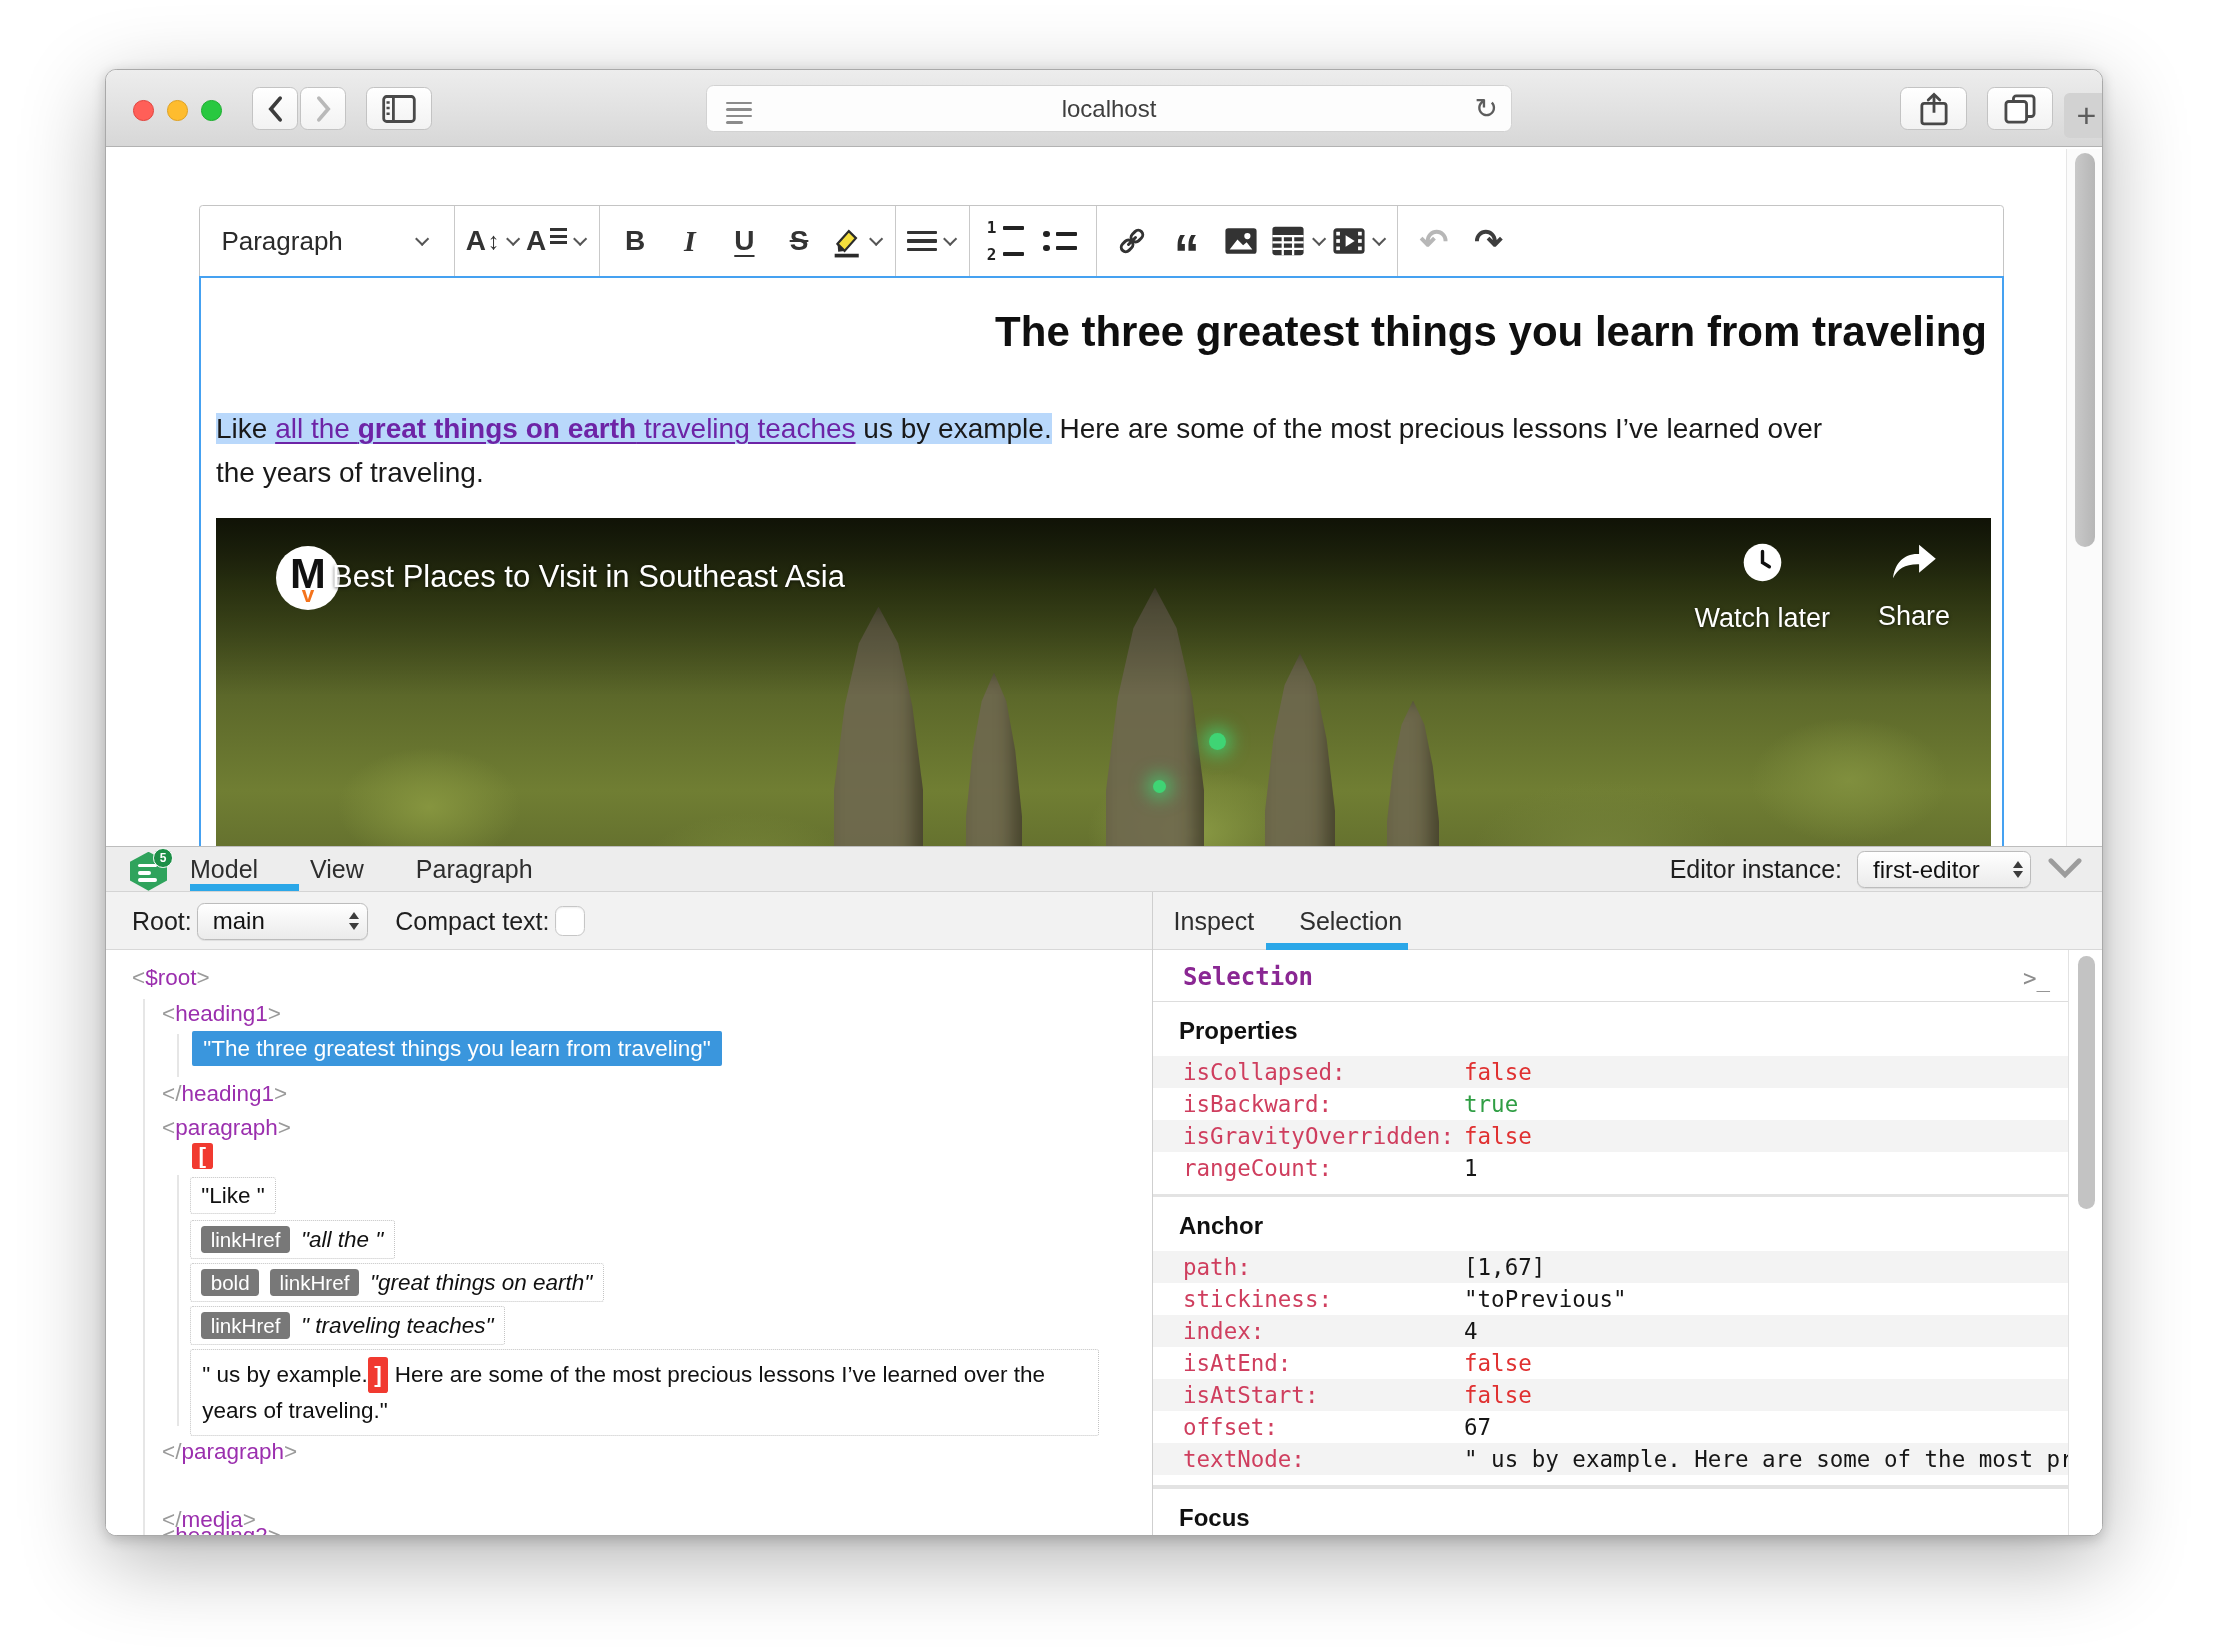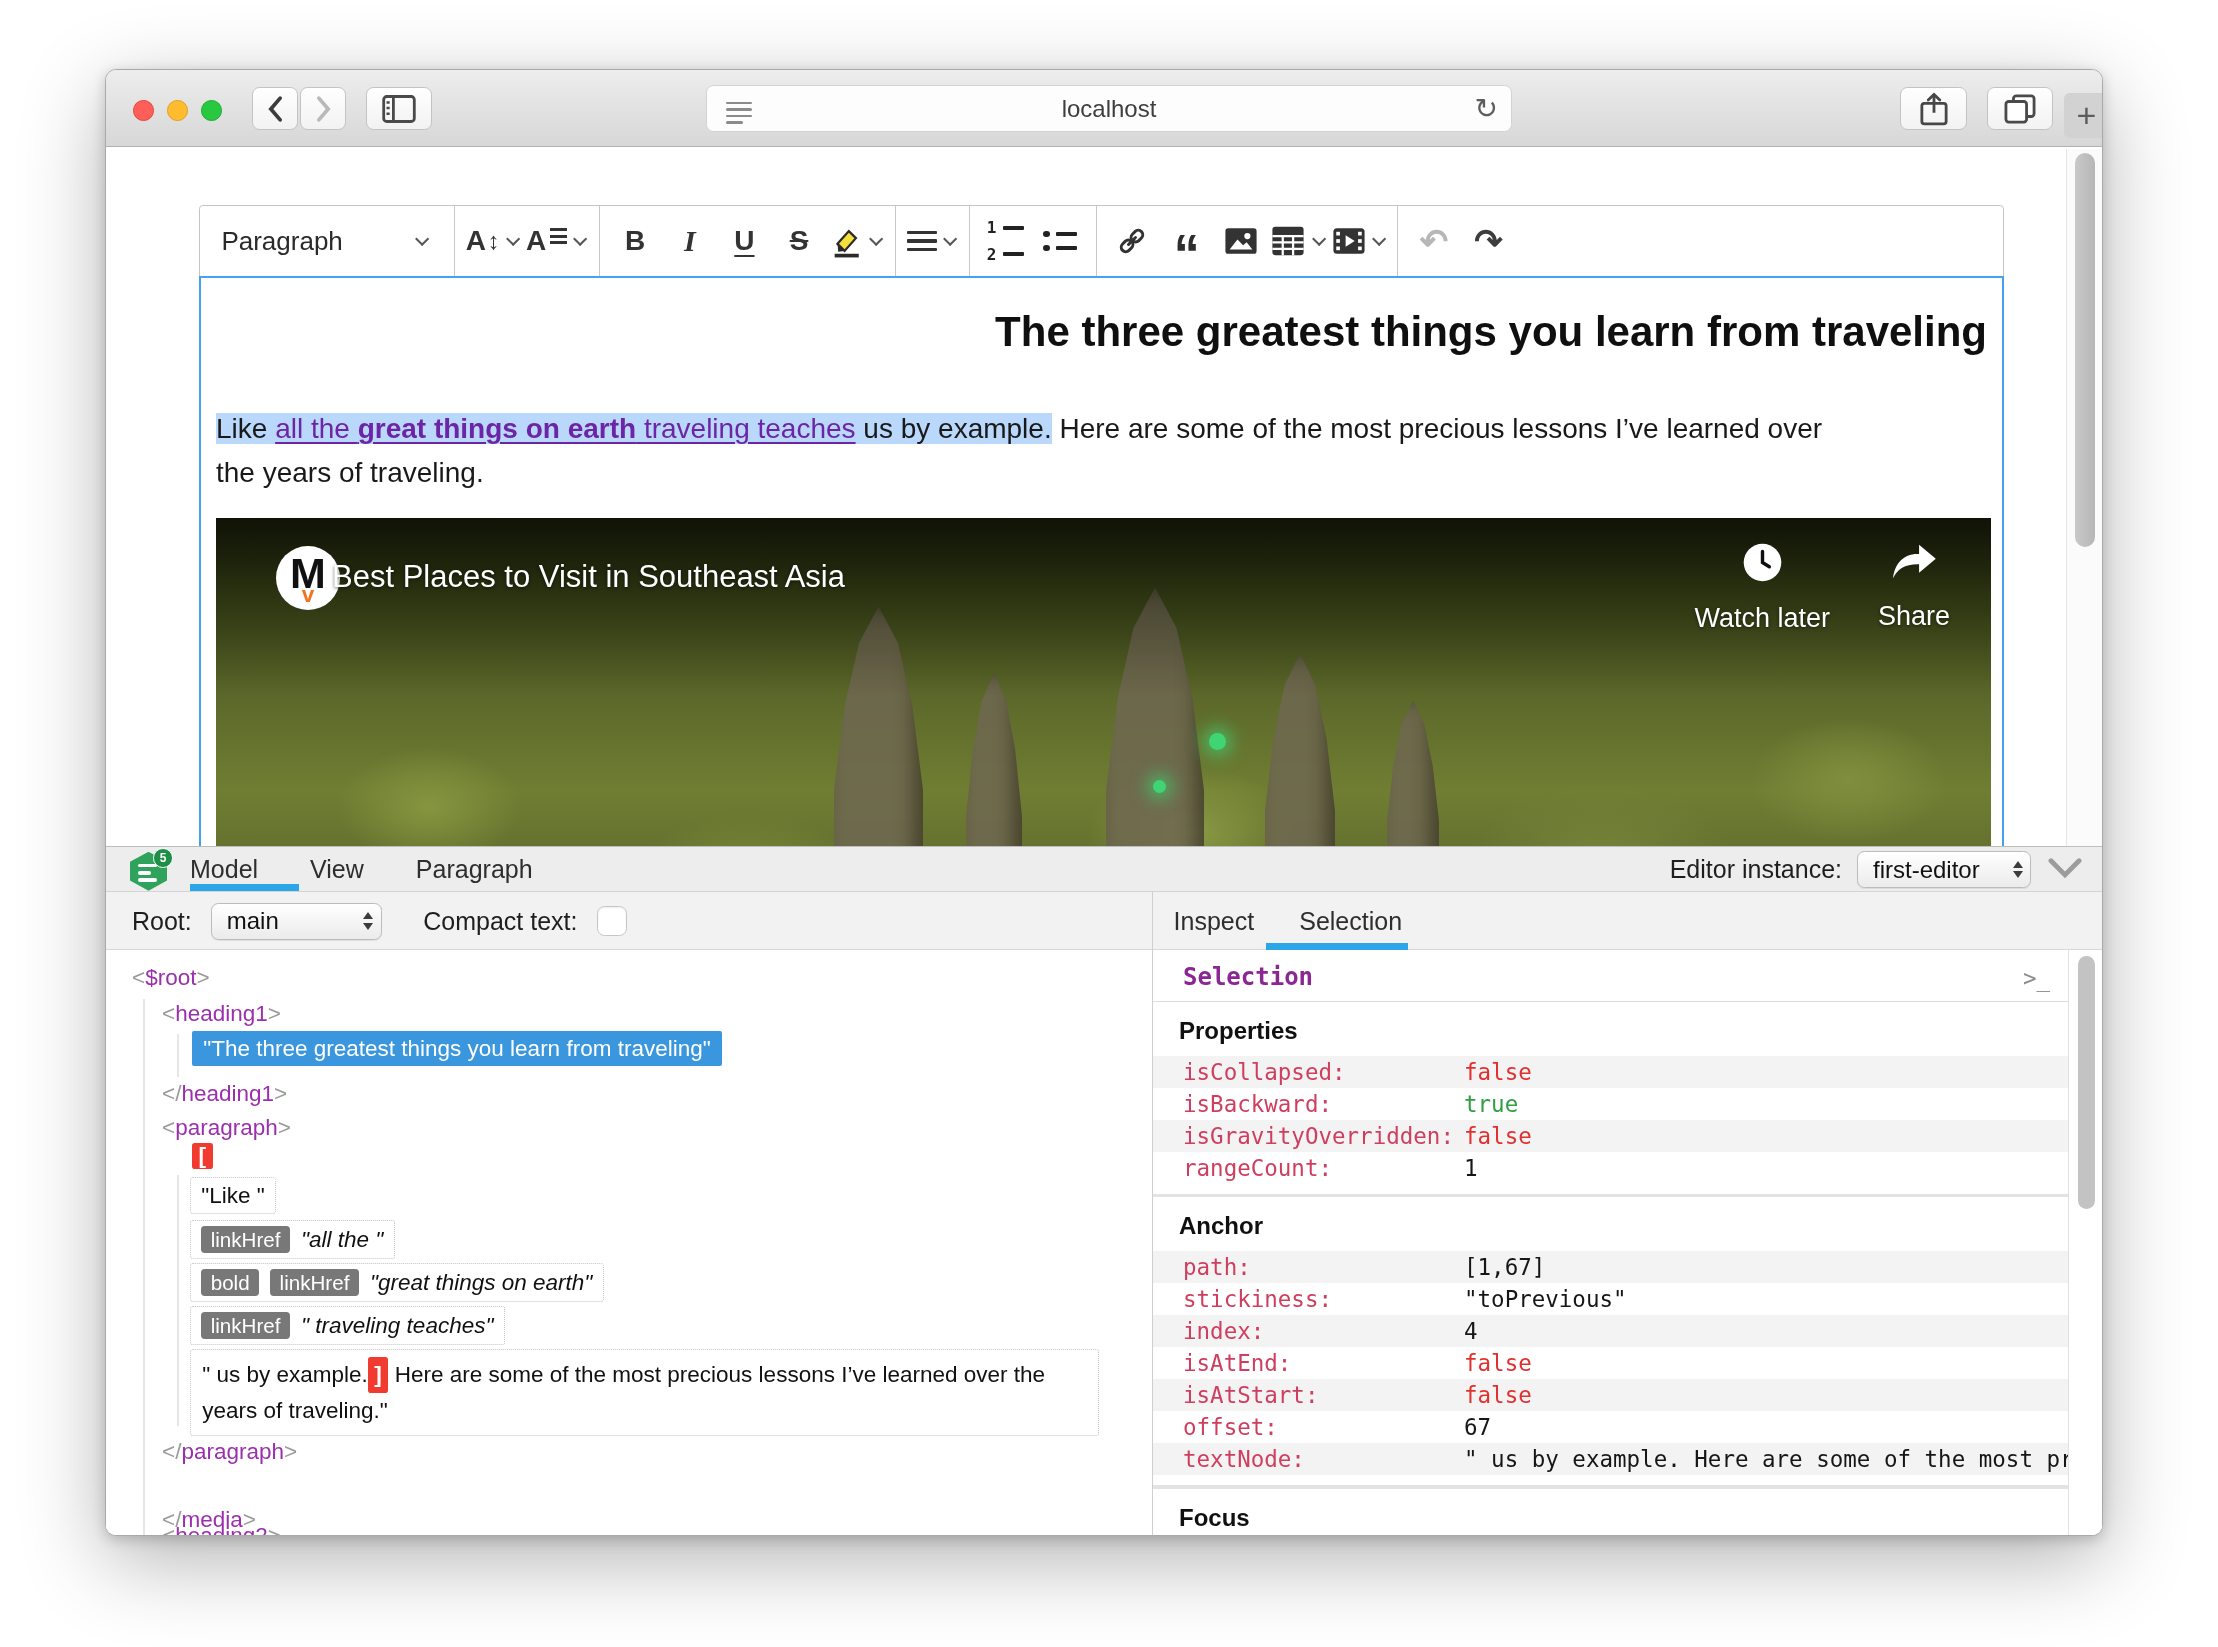--- a/index.html
+++ b/index.html
@@ -120,21 +120,21 @@
   .collapsechev{position:absolute;right:22.5px;top:11.2px;width:34px;height:20.6px;}
   .macselect{height:37px;background:linear-gradient(#ffffff,#ebebeb);border:0.9px solid #bcbcbc;
              border-radius:7.5px;display:flex;align-items:center;justify-content:space-between;
              padding:0 7.5px 0 15px;font-size:24px;color:#111;box-shadow:0 0.9px 0.9px rgba(0,0,0,.08);}
   .stepper{display:flex;flex-direction:column;gap:3.7px;margin-left:13px;}
   .stepper i{display:block;width:0;height:0;border-left:5.6px solid transparent;border-right:5.6px solid transparent;}
   .stepper i.up{border-bottom:7.5px solid #3c3c3c;}
   .stepper i.dn{border-top:7.5px solid #3c3c3c;}
   .ctrlrow{position:absolute;left:0;top:45px;width:100%;height:58px;background:#f2f2f2;
            border-bottom:0.9px solid #d8d8d8;}
-  .ctrlleft{position:absolute;left:26px;top:0;height:58px;display:flex;align-items:center;gap:19px;
+  .ctrlleft{position:absolute;left:26px;top:0;height:58px;display:flex;align-items:center;gap:5px;
             font-size:25px;color:#1e1e1e;}
   .checkbox{width:30px;height:30px;background:#fff;border:1.9px solid #c6c6c6;border-radius:7.5px;
             box-shadow:inset 0 0.9px 1.9px rgba(0,0,0,.07);}
   .ctrlright{position:absolute;left:1046px;top:0;right:0;height:58px;border-left:0.9px solid #cfcfcf;}
   .sidetabs{position:absolute;left:20.6px;top:0;height:58px;display:flex;gap:45px;align-items:center;
             font-size:25px;color:#2e2e2e;}
   .seltabunderline{position:absolute;left:113px;bottom:0;width:142px;height:6.6px;background:#2ba7e8;}
   
   .treepane{position:absolute;left:0;top:103px;width:1046px;height:588px;background:#fff;overflow:hidden;
             font-family:Liberation Sans, sans-serif;font-size:22.5px;color:#111;}

